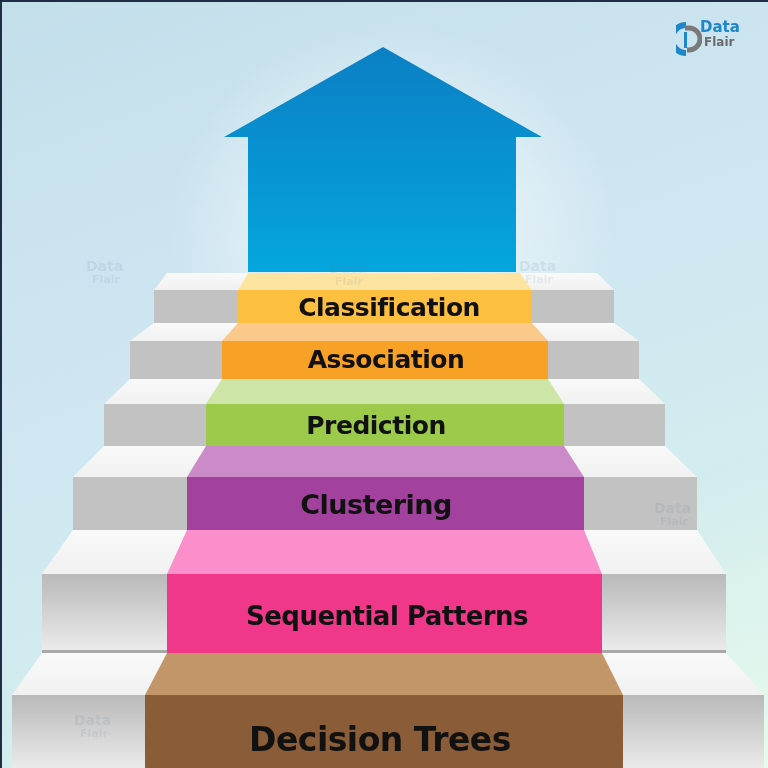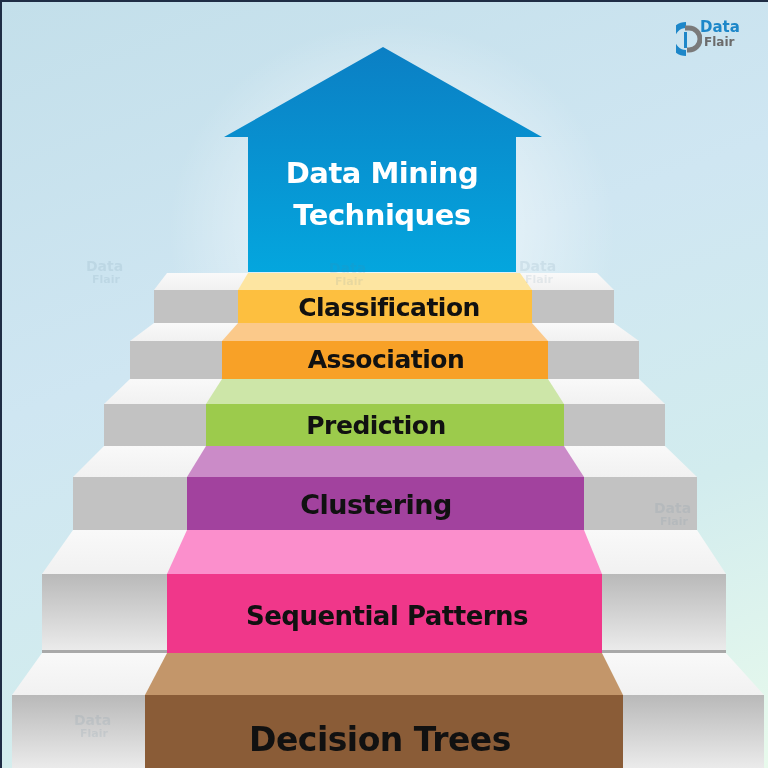--- a/index.html
+++ b/index.html
@@ -90,24 +90,20 @@
     <g>
       <polygon points="40,651 724,651 762,693 10,693" fill="url(#treadGrad)"></polygon>
       <rect x="10" y="693" width="752" height="75" fill="url(#riserGrad)"></rect>
       <polygon points="165,651 600,651 621,693 143,693" fill="#c3966a"></polygon>
       <rect x="143" y="693" width="478" height="75" fill="#8a5c37"></rect>
     </g>
 
     <polygon points="381,45 540,135 514,135 514,270 246,270 246,135 222,135" fill="url(#houseGrad)"></polygon>
   </svg>
 
-  <div class="title" style="top:150px;">
-    <div>Data Mining</div>
-    <div>Techniques</div>
-  </div>
 
   <div class="label" style="top:289px; font-size:25px; line-height:33px; left:3px;">Classification</div>
   <div class="label" style="top:341px; font-size:25px; line-height:34px; left:0px;">Association</div>
   <div class="label" style="top:406px; font-size:25px; line-height:36px; left:-10px;">Prediction</div>
   <div class="label" style="top:484px; font-size:27px; line-height:38px; left:-10px;">Clustering</div>
   <div class="label" style="top:594px; font-size:26px; line-height:40px; left:1px;">Sequential Patterns</div>
   <div class="label" style="top:715px; font-size:33px; line-height:46px; left:-6px;">Decision Trees</div>
 
   <div class="logo">
     <svg width="26" height="34" viewBox="0 0 26 34" style="position:absolute; left:0; top:2px;">

